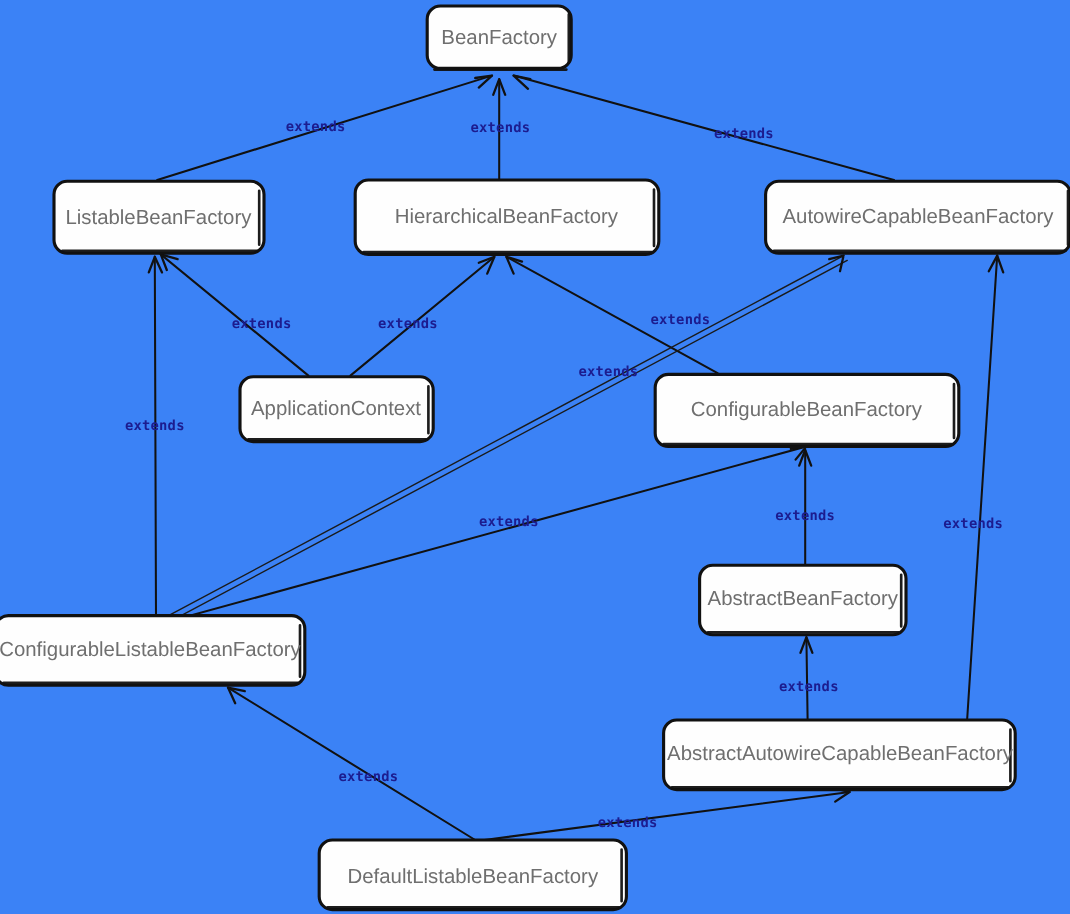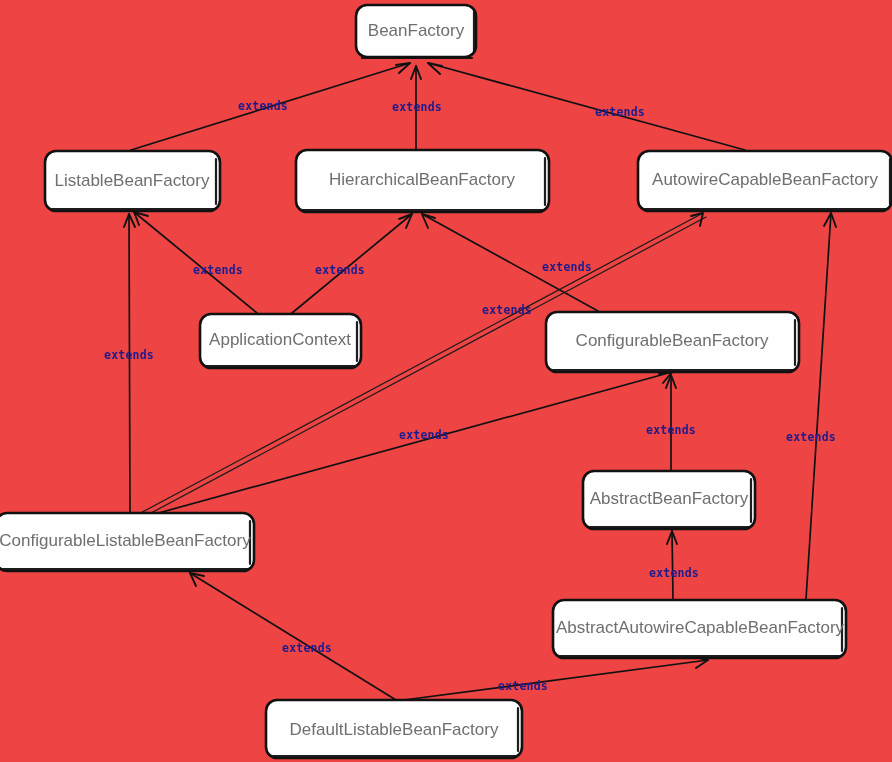--- a/index.html
+++ b/index.html
@@ -10,21 +10,21 @@
   body {
     width: 892px;
     height: 762px;
     font-family: "Liberation Sans", sans-serif;
     overflow: hidden;
   }
   #diagram-root {
     position: relative;
     width: 892px;
     height: 762px;
-    background: #ef4444;
+    background: #3b82f6;
   }
   svg.canvas {
     position: absolute;
     top: 0;
     left: 0;
     width: 892px;
     height: 762px;
   }
   .node-rect {
     fill: #fefefe;

